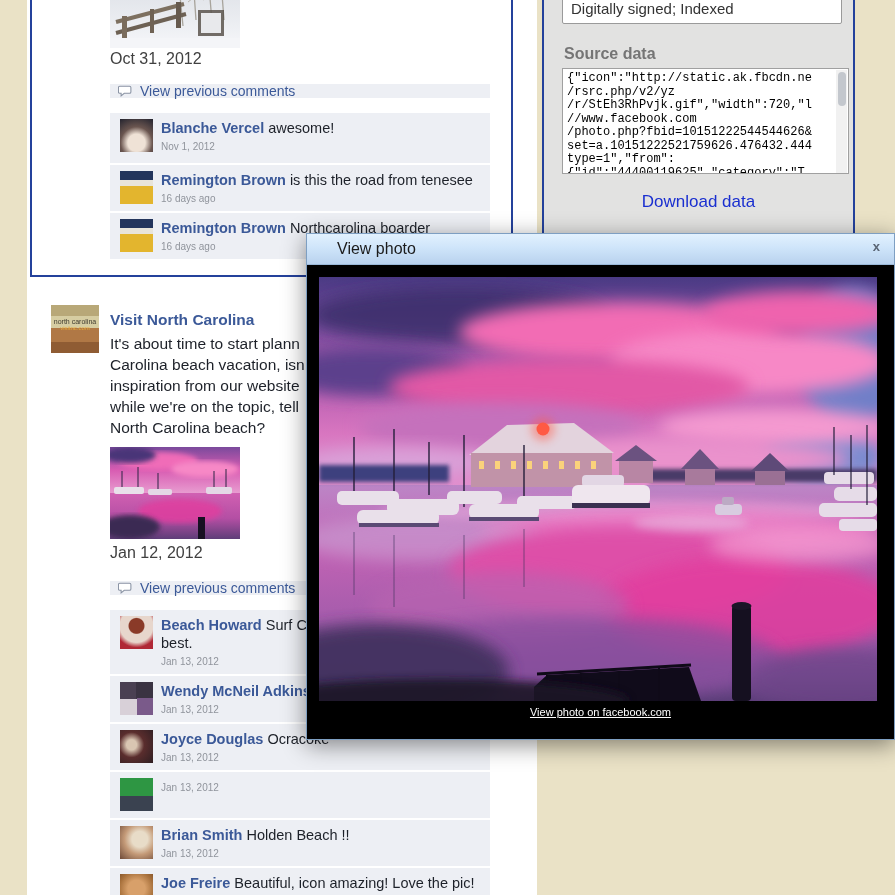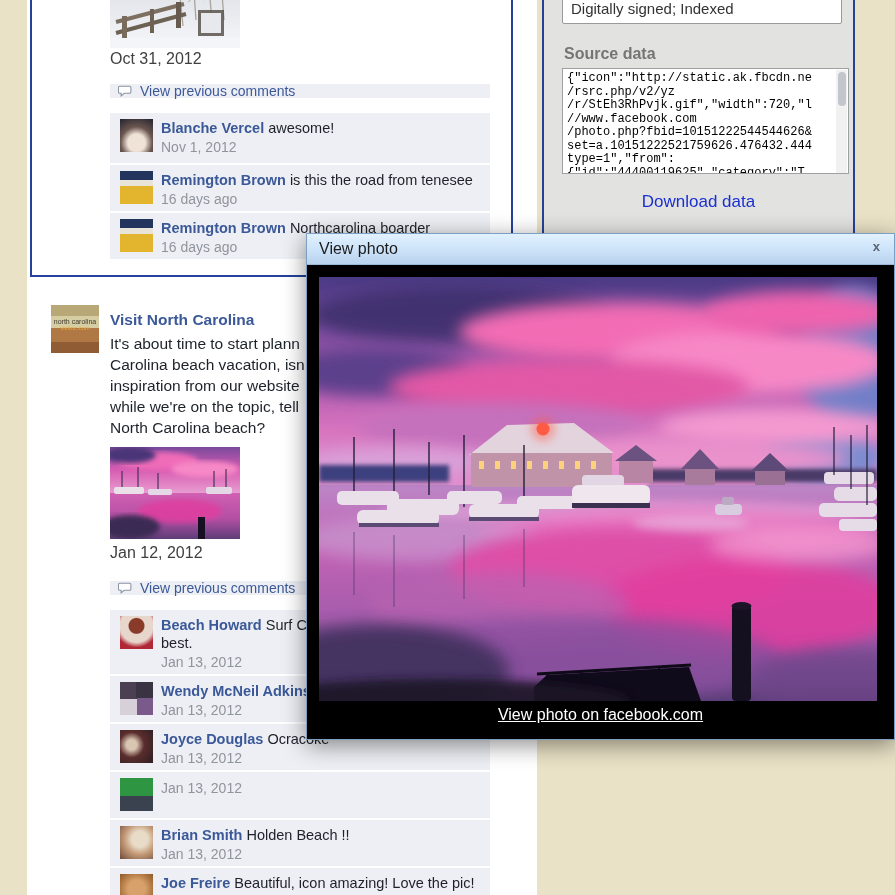--- a/index.html
+++ b/index.html
@@ -33,21 +33,21 @@
             display:flex; align-items:center; gap:6px; padding-left:8px;
             color:#3b5998; font-size:14px; cursor:pointer; }
   .vp-1 { top:84px; }
   .vp-2 { top:581px; }
   .bubble-icon { width:16px; height:13px; flex:none; }
 
   .crow { left:110px; width:380px; background:#edeff4; display:flex; gap:8px; padding:6px 8px 4px 10px; }
   .av { width:33px; height:33px; flex:none; }
   .cbody { font-size:14.5px; line-height:18px; color:#1d2129; overflow:hidden; }
   .cname { color:#3b5998; font-weight:bold; cursor:pointer; }
-  .cdate { color:#90949c; font-size:14px; margin-top:1px; }
+  .cdate { color:#90949c; font-size:10px; margin-top:1px; }
 
   
   .av-blanche  { background:radial-gradient(circle at 50% 72%, #efe2d6 0 30%, #6b5650 55%, #23232e 100%); }
   .av-remington{ background:linear-gradient(180deg,#23355c 0 28%,#e8e4da 28% 44%,#e3b52e 44% 100%); }
   .av-nancy    { background:radial-gradient(circle at 50% 30%, #8a3a28 0 26%, #e7d6cc 30% 58%, #b02836 76%); }
   .av-wendy    { background:conic-gradient(#3a3342 0 25%, #7a5a8a 25% 50%, #d8d0d8 50% 75%, #4a4052 75% 100%); }
   .av-joyce    { background:radial-gradient(circle at 35% 45%, #d9c6b2 0 18%, #5a2d2d 45%, #2e1e22 100%); }
   .av-annette  { background:linear-gradient(180deg,#2e9643 0 55%, #3a4250 55% 100%); }
   .av-brian    { background:radial-gradient(circle at 60% 40%, #e8dcc8 0 28%, #c49a78 55%, #6e4a38 100%); }
   .av-joe      { background:radial-gradient(circle at 50% 45%, #d8a06a 0 35%, #a8713c 70%, #7c4e26 100%); }
@@ -77,28 +77,28 @@
   .download { position:absolute; left:0; top:200px; width:100%; text-align:center;
               color:#1a2fd0; font-size:17px; cursor:pointer; }
 
   
   .modal { left:306px; top:233px; width:589px; height:507px;
            background:#cfe0f2; border:1px solid #7e9fc2;
            box-shadow:0 5px 22px rgba(0,0,0,.45); }
   .modal-titlebar { position:relative; height:31px;
            background:linear-gradient(180deg,#e2f1fe 0%, #cfe5fa 45%, #b9d2ee 100%);
            border-bottom:1px solid #9ab8d8;
-           display:flex; align-items:center; padding-left:12px;
+           display:flex; align-items:center; padding-left:30px;
            font-size:16px; color:#1b1b1b; }
   .modal-close { position:absolute; right:14px; top:5px; font-size:13px; font-weight:bold;
            color:#5a6575; cursor:pointer; }
   .modal-black { position:relative; height:474px; background:#000; }
   .modal-photo { position:absolute; left:12px; top:12px; }
   .modal-link { position:absolute; left:0; top:441px; width:100%; text-align:center;
-           color:#fff; font-size:16px; text-decoration:underline; cursor:pointer; }
+           color:#fff; font-size:11px; text-decoration:underline; cursor:pointer; }
 </style>
 </head>
 <body>
 
 <div class="abs white-col"></div>
 
 <div class="abs blue-box"></div>
 
 <svg class="abs thumb winter-thumb" width="130" height="60" viewBox="0 0 130 60">
   <defs>

